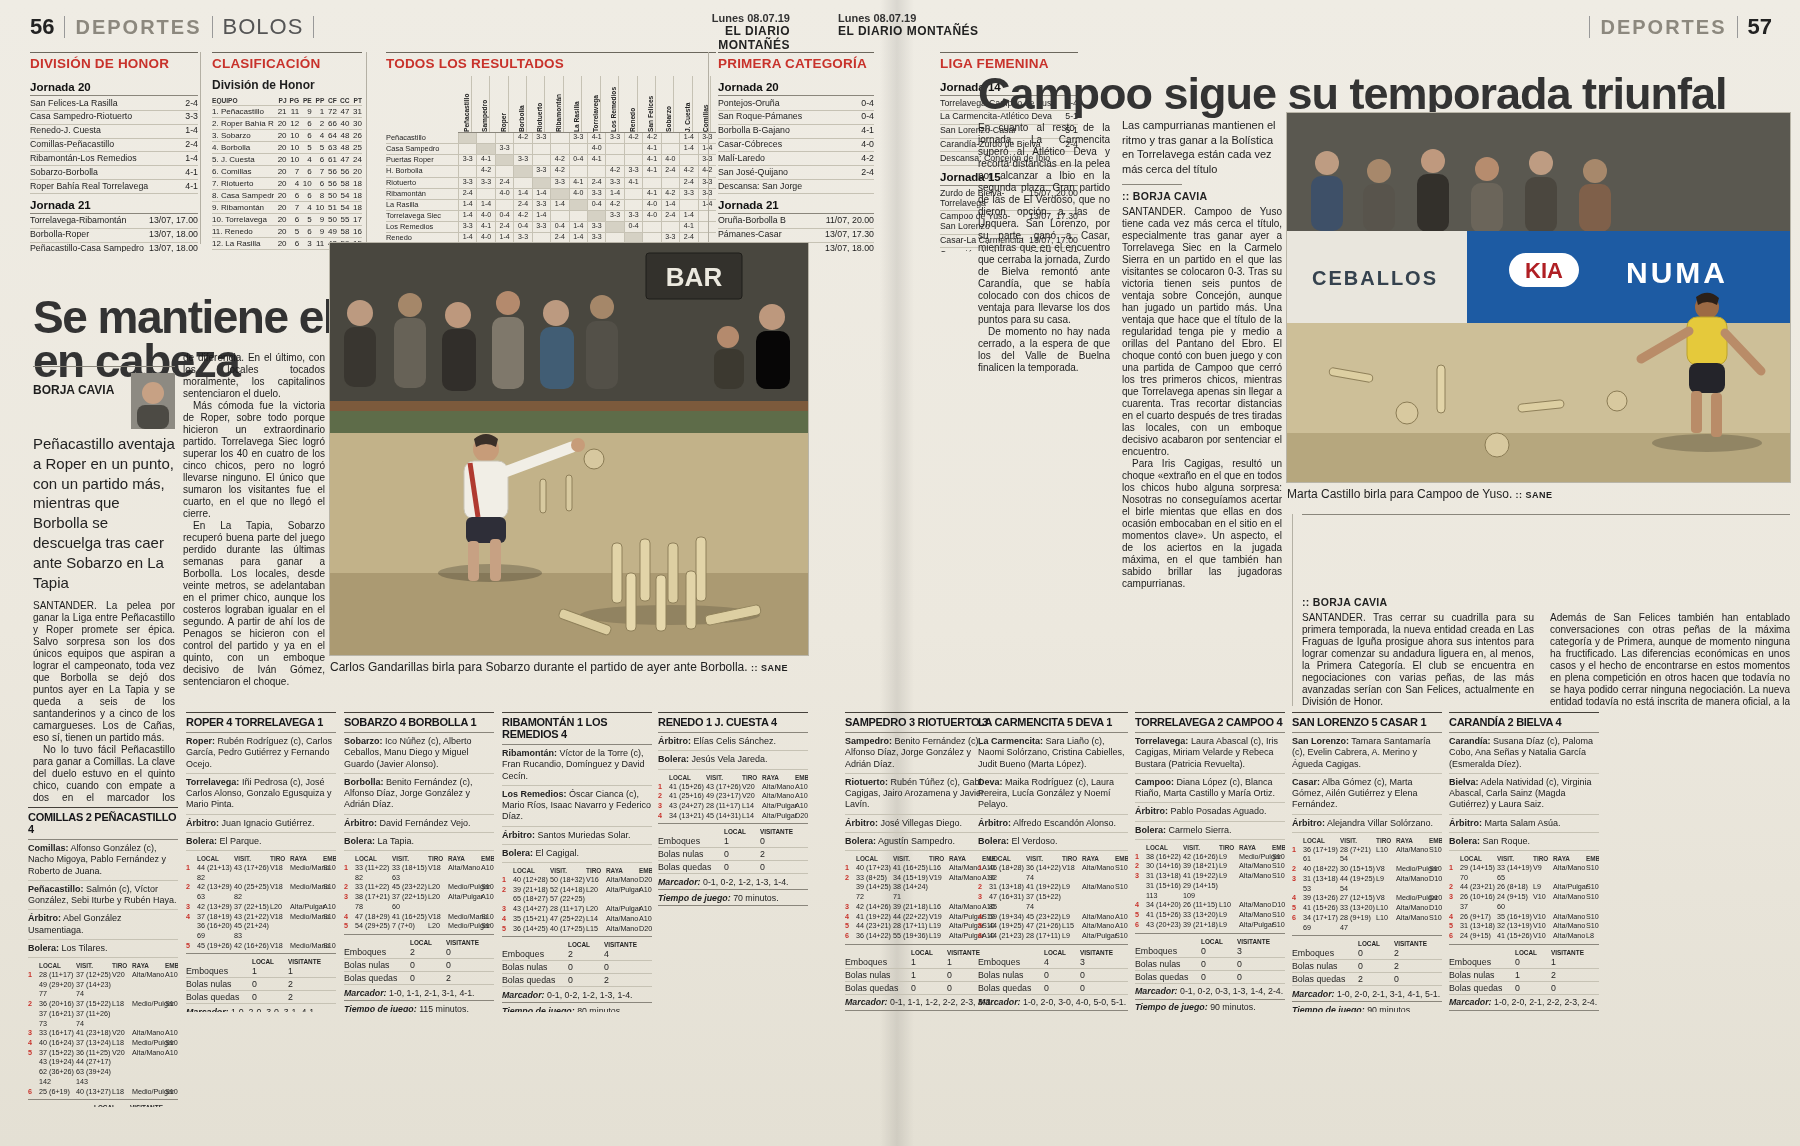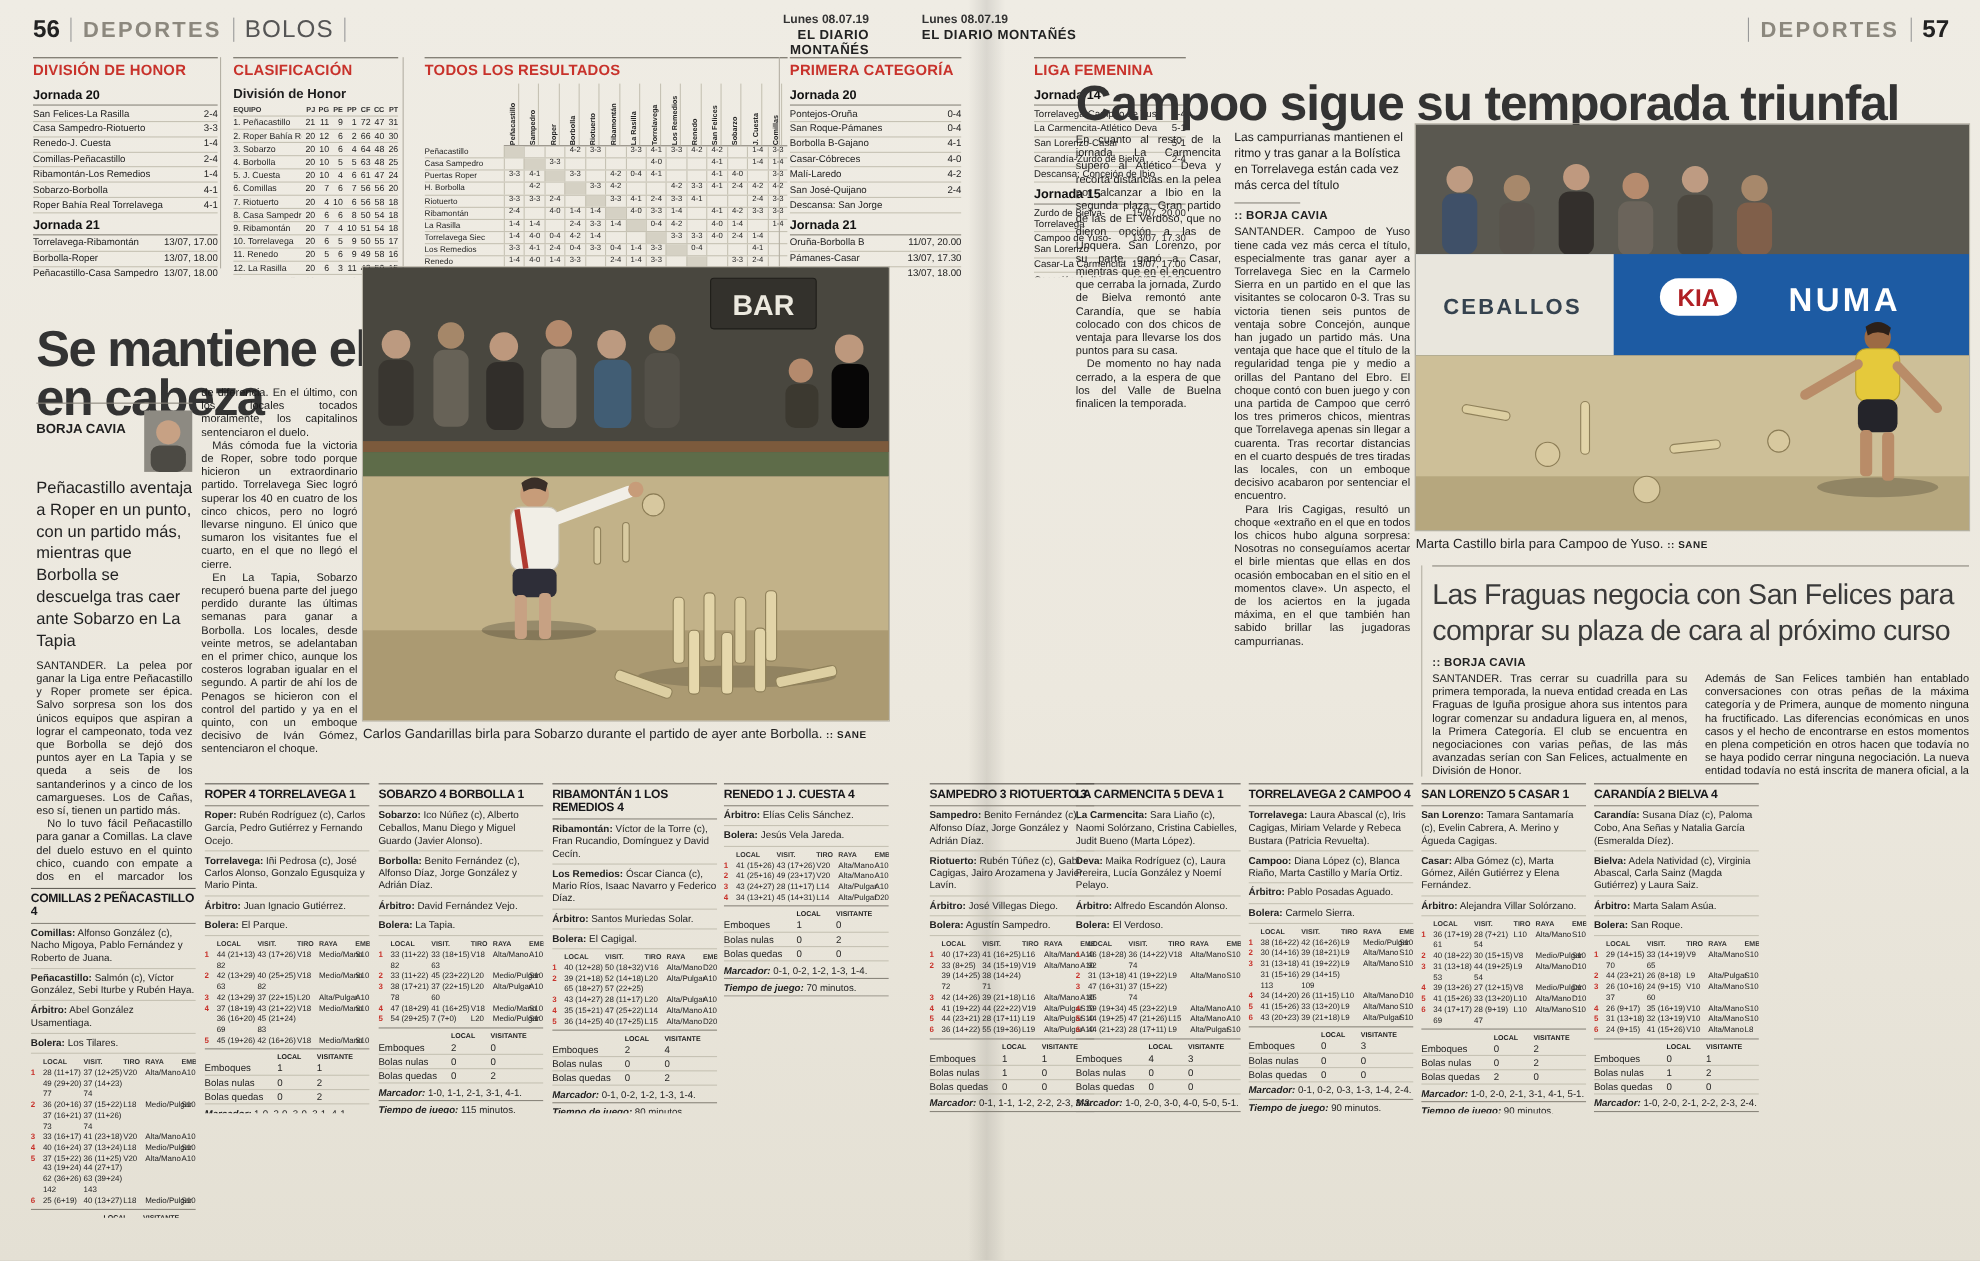--- a/index.html
+++ b/index.html
@@ -844,21 +844,20 @@
       <rect x="60" y="240" width="8" height="44" rx="4" fill="#ddcfa2" stroke="#8f805a" transform="rotate(-80 64 262)"></rect>
     </svg>
   </div>
   <p class="abs caption" style="left:1287px;top:487px;width:503px;margin:0;">
     <span>Marta Castillo birla para Campoo de Yuso.</span>
     <b>:: SANE</b>
   </p>
 
   <div class="abs colrule" style="left:1302px;top:514px;width:488px;"></div>
   <div class="abs vrule" style="left:1292px;top:514px;height:192px;"></div>
-  <h2 class="abs subhead" style="left:1302px;top:524px;width:488px;margin:0;font-weight:400;">Las Fraguas negocia con San Felices para comprar su plaza de cara al próximo curso</h2>
   <div class="abs byline" style="left:1302px;top:596px;">:: BORJA CAVIA</div>
   <div class="abs bodycol" style="left:1302px;top:612px;width:232px;height:94px;">
 
   <p>SANTANDER. Tras cerrar su cuadrilla para su primera temporada, la nueva entidad creada en Las Fraguas de Iguña prosigue ahora sus intentos para lograr comenzar su andadura liguera en, al menos, la Primera Categoría. El club se encuentra en negociaciones con varias peñas, de las más avanzadas serían con San Felices, actualmente en División de Honor.</p>
     </div>
   <div class="abs bodycol" style="left:1550px;top:612px;width:240px;height:94px;">
 
   <p>Además de San Felices también han entablado conversaciones con otras peñas de la máxima categoría y de Primera, aunque de momento ninguna ha fructificado. Las diferencias económicas en unos casos y el hecho de encontrarse en estos momentos en plena competición en otros hacen que todavía no se haya podido cerrar ninguna negociación. La nueva entidad todavía no está inscrita de manera oficial, a la espera de conocer en qué categoría jugará en su estreno liguero.</p>
     </div>
 

